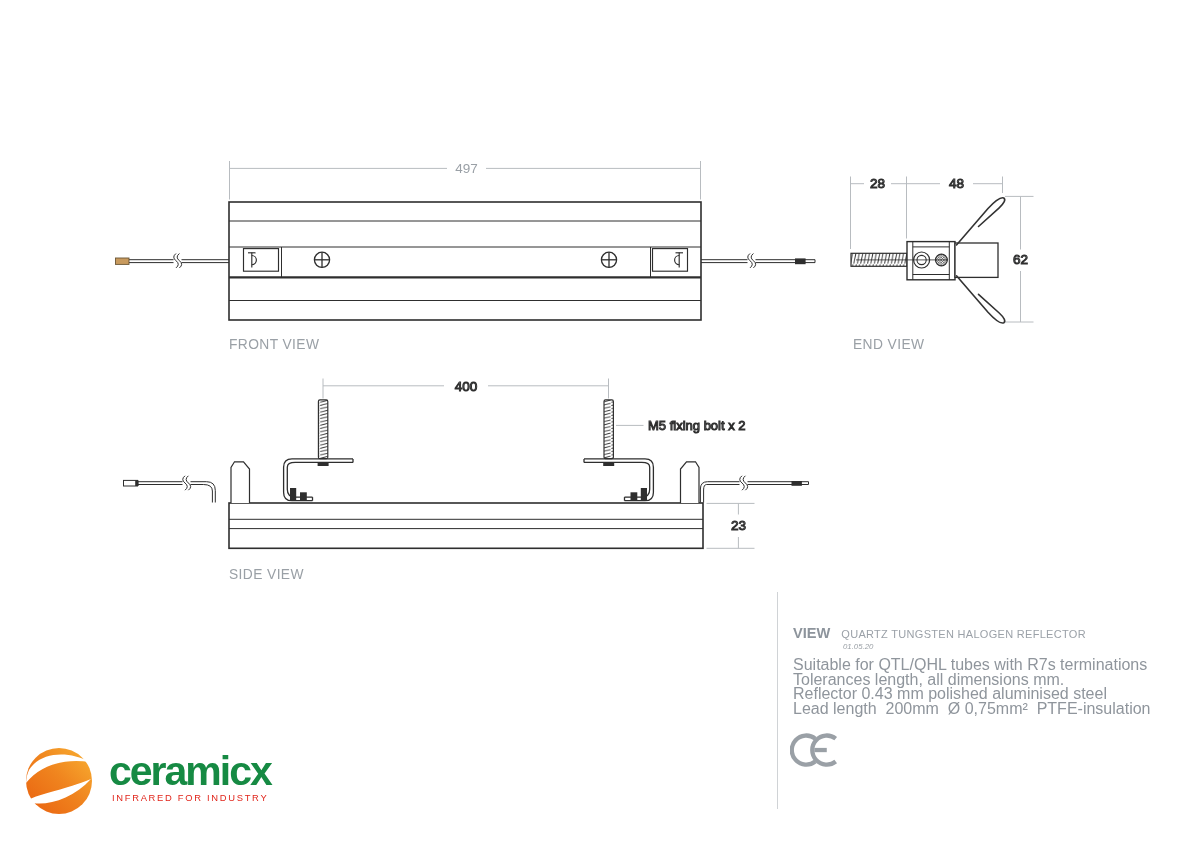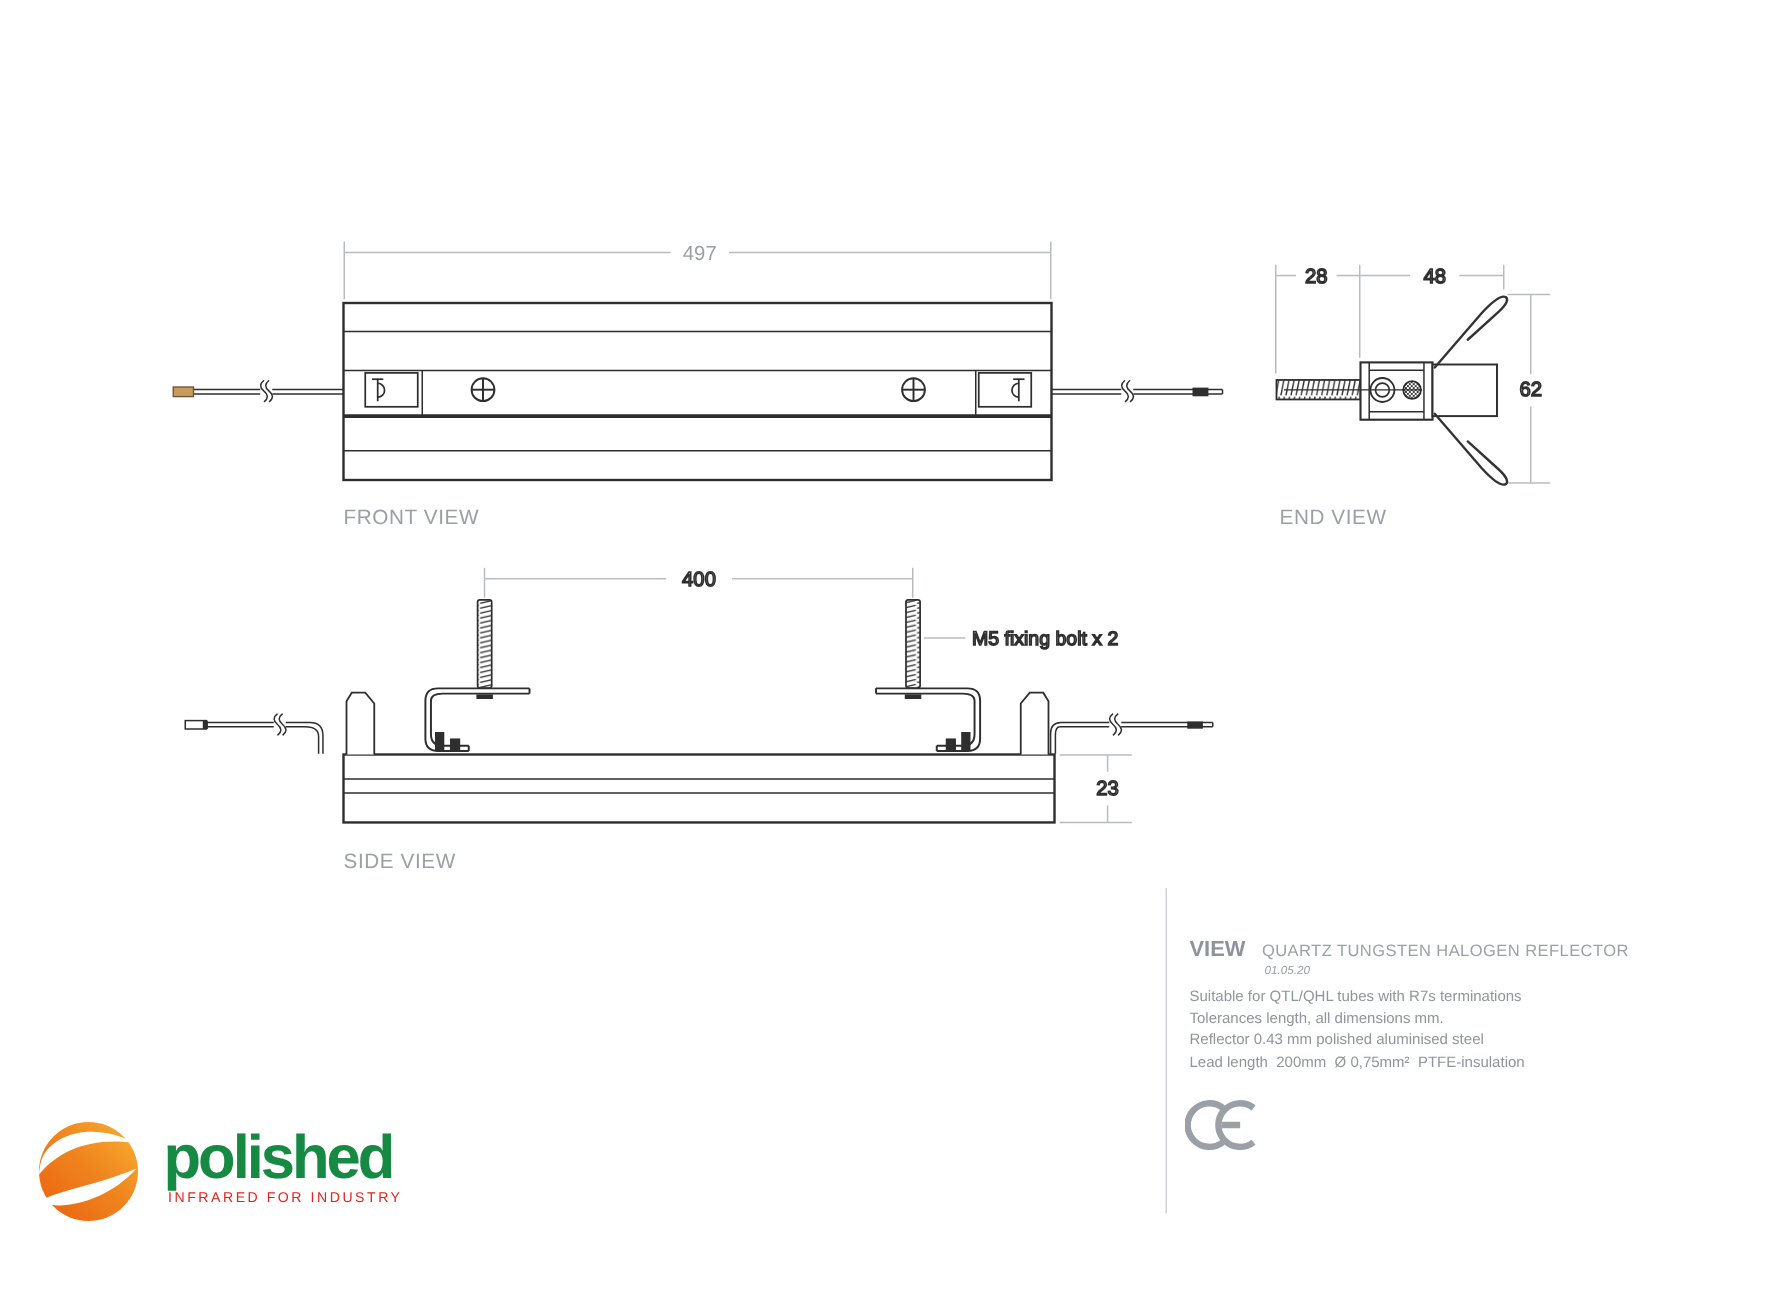--- a/index.html
+++ b/index.html
@@ -9,21 +9,21 @@
   .dimtext{fill:#9aa0a6;font-size:13.5px;}
   .viewlabel{fill:#9aa0a6;font-size:13.8px;letter-spacing:0.4px;}
   .notetext{fill:#9aa0a6;font-size:13px;}
 
   
   .divider{position:absolute;left:777px;top:592px;width:1px;height:217px;background:#d0d3d6;}
   .tb-title{position:absolute;left:793px;top:624px;white-space:nowrap;}
   .tb-title .code{font-size:14.6px;font-weight:bold;color:#8d949c;}
   .tb-title .name{font-size:11px;font-weight:normal;color:#9ba1a8;margin-left:11px;letter-spacing:0.3px;}
   .tb-rev{position:absolute;left:843px;top:642px;font-size:7.8px;color:#9aa0a6;font-style:italic;}
-  .tb-specs{position:absolute;left:793px;top:658px;font-size:10px;line-height:14.6px;color:#8f959c;}
+  .tb-specs{position:absolute;left:793px;top:658px;font-size:16px;line-height:14.6px;color:#8f959c;}
   .tb-specs .spec-line{white-space:pre-wrap;}
   .ce{position:absolute;left:790px;top:731px;width:54px;height:39px;}
 
   
   .logo{position:absolute;left:24px;top:746px;display:flex;}
   .logo-icon{width:70px;height:70px;flex:0 0 auto;}
   .logo-text{margin-left:15px;}
   .brand{font-size:41px;font-weight:bold;color:#168a43;letter-spacing:-2px;line-height:38px;margin-top:6px;}
   .tagline{font-size:9.4px;font-weight:normal;color:#e1251b;letter-spacing:1.7px;margin-top:2px;margin-left:3px;white-space:nowrap;}
 </style>
@@ -244,18 +244,18 @@
         <stop offset="0" stop-color="#e9600f"></stop>
         <stop offset="0.55" stop-color="#f0861f"></stop>
         <stop offset="1" stop-color="#f9b233"></stop>
       </linearGradient>
     </defs>
     <circle cx="35" cy="35" r="33" fill="url(#og)"></circle>
     <path d="M 2,37 C 16,20 38,12 66,16 C 44,4 16,6 5,24 C 3.2,27.8 2.3,32 2,37 Z" fill="#ffffff"></path>
     <path d="M 6,53 C 22,46 40,44 67,33 C 50,52 24,60 9,57 Z" fill="#ffffff"></path>
   </svg>
   <div class="logo-text">
-    <div class="brand">polished</div>
+    <div class="brand">ceramicx</div>
     <div class="tagline">INFRARED FOR INDUSTRY</div>
   </div>
 </div>
 
 </div>
 
 </body></html>

